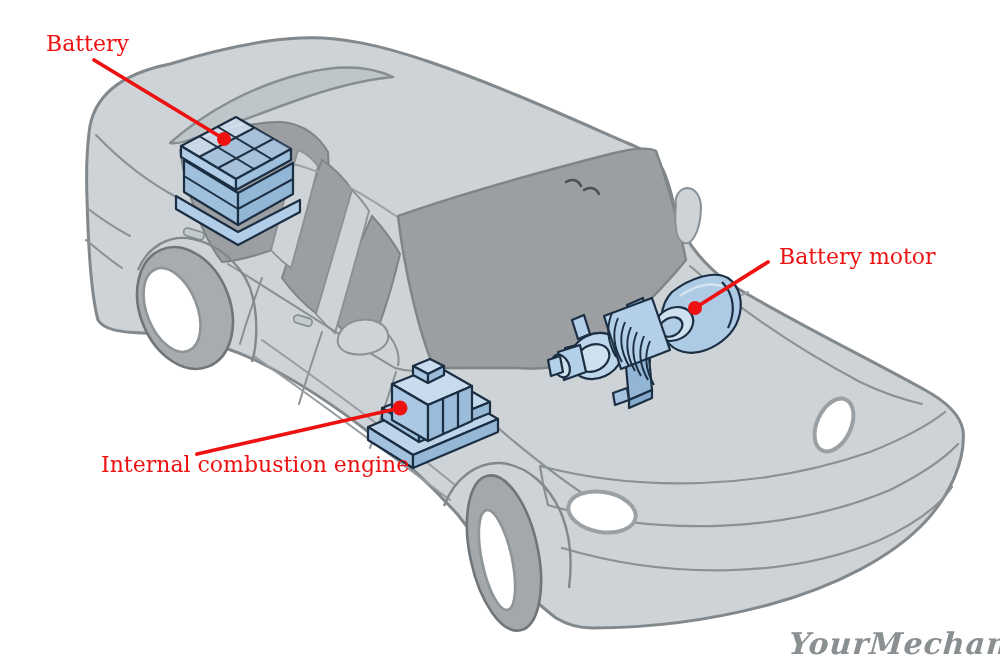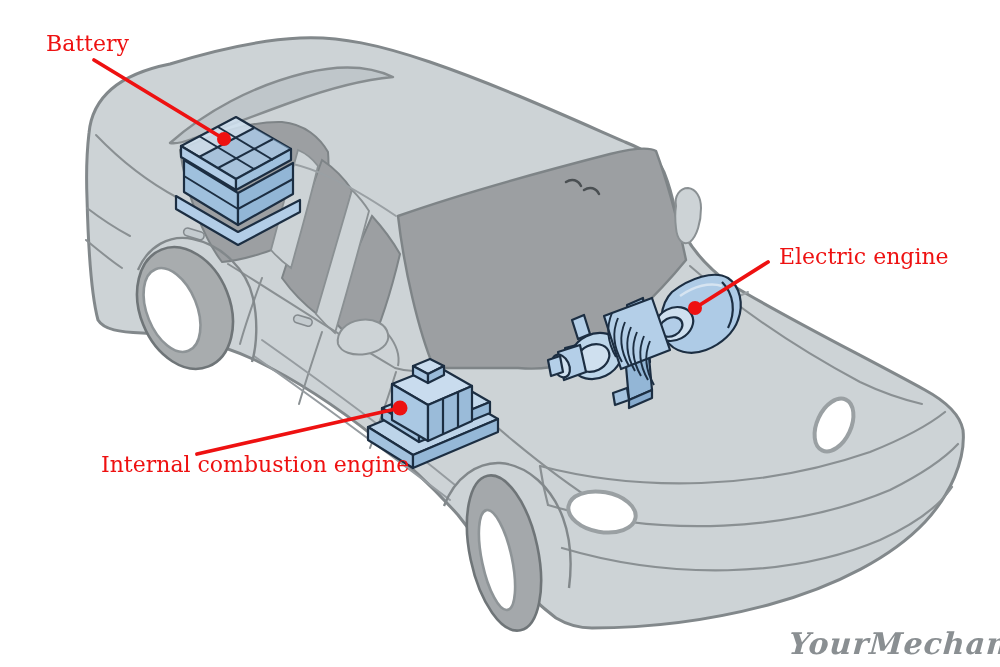--- a/index.html
+++ b/index.html
@@ -277,19 +277,19 @@
     <circle cx="224" cy="139" r="7" fill="var(--label-red,#ee1111)" stroke="none"></circle>
     <path d="M 768,262 L 695,308"></path>
     <circle cx="695" cy="308" r="7" fill="var(--label-red,#ee1111)" stroke="none"></circle>
     <path d="M 197,454 L 400,408"></path>
     <circle cx="400" cy="408" r="7.5" fill="var(--label-red,#ee1111)" stroke="none"></circle>
   </g>
 </svg>
 
   <div class="callout" id="label-battery">Battery</div>
 
-  <div class="callout" id="label-motor">Electric engine</div>
+  <div class="callout" id="label-motor">Battery motor</div>
 
   <div class="callout wrap" id="label-engine">Internal combustion engine</div>
 
   <div class="watermark">YourMechanic</div>
 
 </div>
 
 </body></html>

